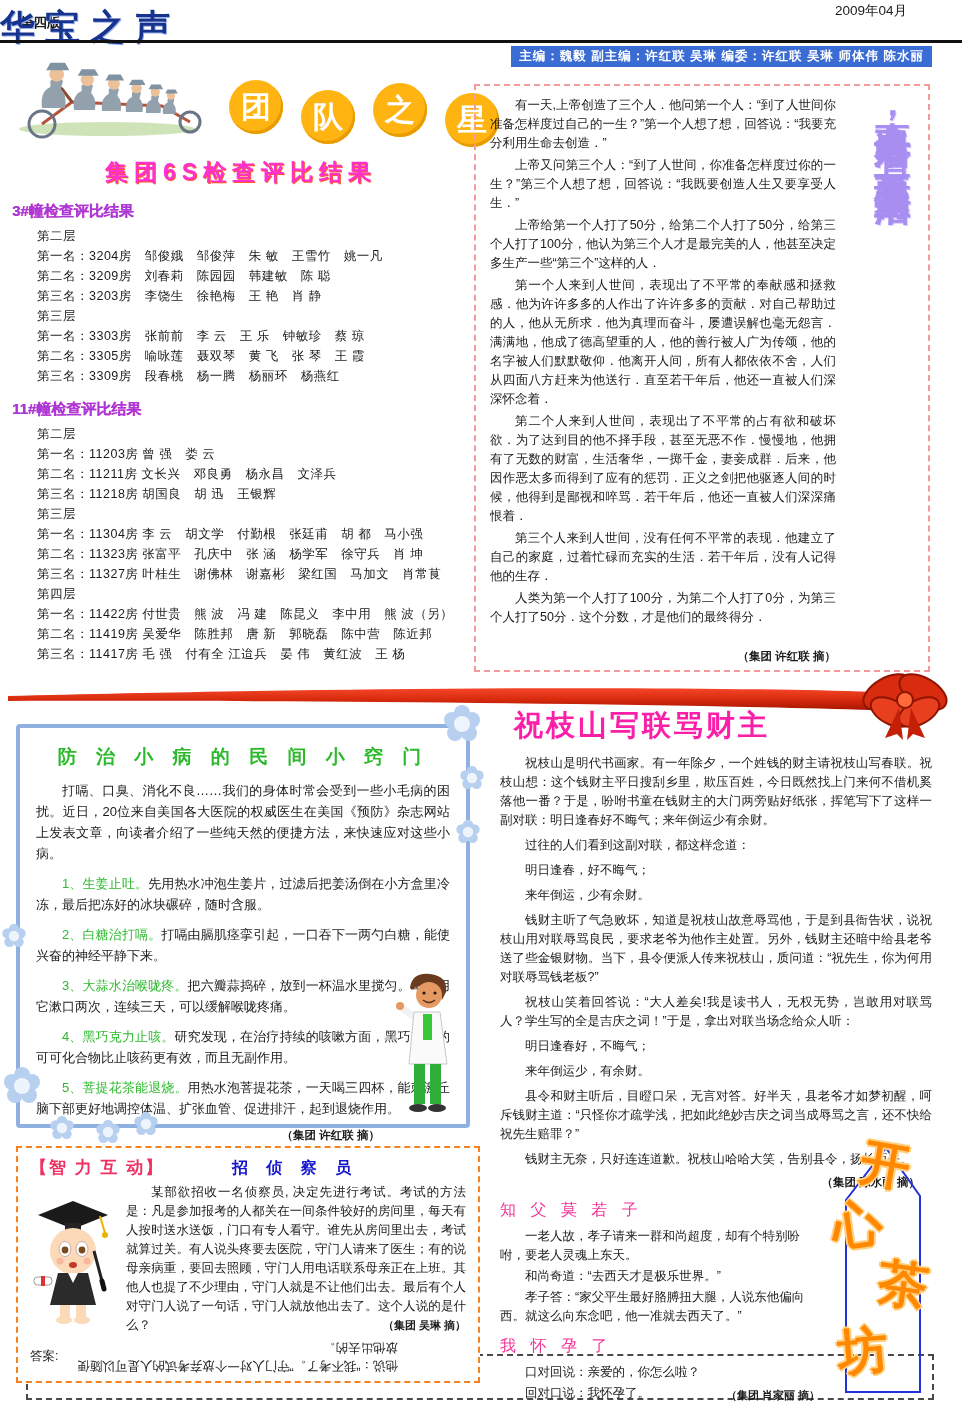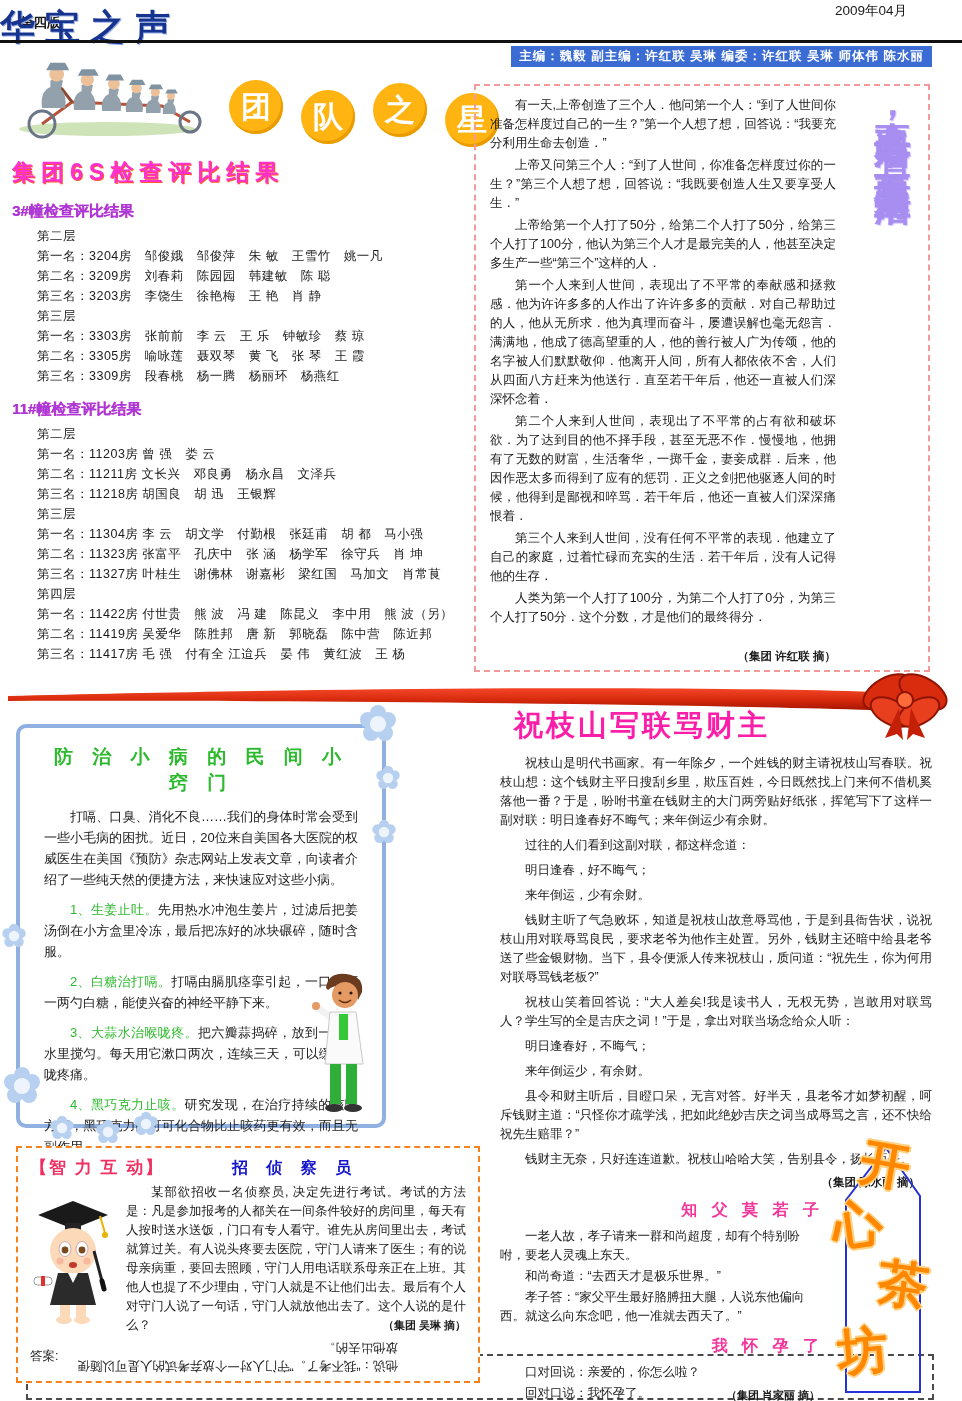--- a/index.html
+++ b/index.html
@@ -12,33 +12,33 @@
   .editors-bar{position:absolute;top:46px;right:30px;background:#3b6cd4;color:#fff;font-size:12.5px;font-weight:bold;padding:2px 8px;letter-spacing:1px;}
   
   .left-col{position:absolute;left:12px;top:56px;width:458px;}
   .ts-head{display:flex;align-items:flex-start;}
   .bike{flex:0 0 auto;}
   .star-circles{display:flex;gap:18px;margin:24px 0 0 12px;}
   .star-circle{width:54px;height:54px;border-radius:50%;background:#ffb412;color:#fff;font-weight:bold;font-size:30px;display:flex;align-items:center;justify-content:center;box-shadow:inset -2px -3px 0 #e89c00;}
   .star-circles span:nth-of-type(2){margin-top:10px;}
   .star-circles span:nth-of-type(3){margin-top:3px;}
   .star-circles span:nth-of-type(4){margin-top:13px;}
-  .ts-subtitle{margin-top:10px;text-align:left;font-size:23px;font-weight:bold;color:#ff2fd0;letter-spacing:6px;text-shadow:1px 1px 0 #ff5a2a;}
+  .ts-subtitle{margin-top:10px;text-align:center;font-size:23px;font-weight:bold;color:#ff2fd0;letter-spacing:6px;text-shadow:1px 1px 0 #ff5a2a;}
   .list-heading{font-size:15px;font-weight:bold;color:#a838d8;margin:14px 0 5px 0;text-shadow:0.5px 0 0 #e040c0;}
   .rank-line{font-size:12.5px;line-height:20px;margin-left:25px;white-space:nowrap;letter-spacing:0.5px;}
   
   .god-box{position:absolute;left:474px;top:84px;width:456px;height:588px;border:2px dashed #f49a9a;box-sizing:border-box;}
   .god-text{position:absolute;left:14px;top:10px;right:92px;bottom:26px;overflow:hidden;}
   .god-p{font-size:12.5px;line-height:19px;margin:0 0 3px;text-indent:2em;text-align:justify;}
   .god-attr{position:absolute;right:92px;bottom:6px;font-weight:bold;font-size:11.5px;}
   .vertical-headline{position:absolute;top:8px;bottom:8px;right:12px;width:48px;writing-mode:vertical-rl;font-size:37px;line-height:48px;font-weight:bold;color:#a78ef0;letter-spacing:2px;text-shadow:1px 1px 0 #d9ccff;}
   
   .ribbon{position:absolute;left:0;top:672px;pointer-events:none;z-index:3;}
   
-  .tips-box{position:absolute;left:16px;top:724px;width:370px;height:404px;border:4px solid #8fb0e0;border-radius:10px;box-sizing:border-box;padding:8px 24px;z-index:1;}
+  .tips-box{position:absolute;left:16px;top:724px;width:454px;height:404px;border:4px solid #8fb0e0;border-radius:4px;box-sizing:border-box;padding:8px 16px;z-index:1;}
   .tips-title{text-align:center;color:#2db92d;font-size:19px;font-weight:bold;letter-spacing:7px;margin:8px 0 10px;}
   .tips-intro,.tip{font-size:13px;line-height:21px;text-align:justify;text-indent:2em;margin:0 0 9px;}
   .tip-lead{color:#2db92d;}
   .tips-attr{text-align:right;font-weight:bold;font-size:11.5px;padding-right:70px;}
   .doctor{position:absolute;right:4px;bottom:6px;}
   .flower{position:absolute;width:16px;height:16px;border-radius:50%;background:#eef4fc;box-shadow:0 -11px 0 #b7d0f0,10px -4px 0 #b7d0f0,7px 9px 0 #b7d0f0,-7px 9px 0 #b7d0f0,-10px -4px 0 #b7d0f0;z-index:2;}
   .flower.sm{transform:scale(.65);}
   .f1{right:-4px;top:-12px;}  .f2{right:-14px;top:42px;} .f3{right:-10px;top:96px;}
   .f4{left:-14px;top:200px;} .f5{left:-6px;bottom:30px;} .f6{left:34px;bottom:-12px;} .f7{left:80px;bottom:-16px;} .f8{left:118px;bottom:-8px;}
   
@@ -50,21 +50,21 @@
   .quiz-body{font-size:12.5px;line-height:19px;text-align:justify;text-indent:2em;margin:2px 0;}
   .quiz-attr{font-weight:bold;font-size:11px;float:right;}
   .quiz-answer{margin-top:4px;font-size:12.5px;}
   .ans-flipped{display:inline-block;transform:rotate(180deg);max-width:330px;text-align:left;line-height:18px;margin-left:6px;vertical-align:middle;}
   
   .right-col{position:absolute;left:500px;top:706px;width:432px;z-index:2;}
   .zhu-title{font-size:29px;font-weight:bold;color:#fa1ea8;letter-spacing:3px;margin:0 0 8px 14px;}
   .zhu-p{font-size:12.5px;line-height:19px;margin:0 0 6px;text-indent:2em;text-align:justify;}
   .zhu-attr{text-align:right;font-weight:bold;font-size:11.5px;margin:0 12px 2px 0;}
   .joke{margin-right:108px;}
-  .joke-title{text-align:right;color:#f3369b;font-weight:bold;font-size:16px;letter-spacing:5px;margin:10px 0 6px;}
+  .joke-title{text-align:left;color:#f3369b;font-weight:normal;font-size:16px;letter-spacing:5px;margin:10px 0 6px;}
   .joke-line{font-size:12.5px;line-height:19px;text-indent:2em;margin:0 0 2px;}
   .joke-attr{text-align:right;font-weight:bold;font-size:11px;margin:-17px 4px 0 0;}
   
   .teahouse{position:absolute;right:0;top:428px;width:100px;height:262px;}
   .th-outline{position:absolute;left:0;top:0;}
   .th-char{position:absolute;font-size:50px;font-weight:bold;color:#ff8800;text-shadow:2px 0 0 #ffd080,-2px 0 0 #ffd080,0 2px 0 #ffd080,0 -2px 0 #ffd080;}
   .th-chars span:nth-of-type(1){left:28px;top:-2px;transform:rotate(10deg);}
   .th-chars span:nth-of-type(2){left:0px;top:58px;transform:rotate(-8deg);}
   .th-chars span:nth-of-type(3){left:46px;top:118px;transform:rotate(8deg);}
   .th-chars span:nth-of-type(4){left:6px;top:184px;transform:rotate(-5deg);}

